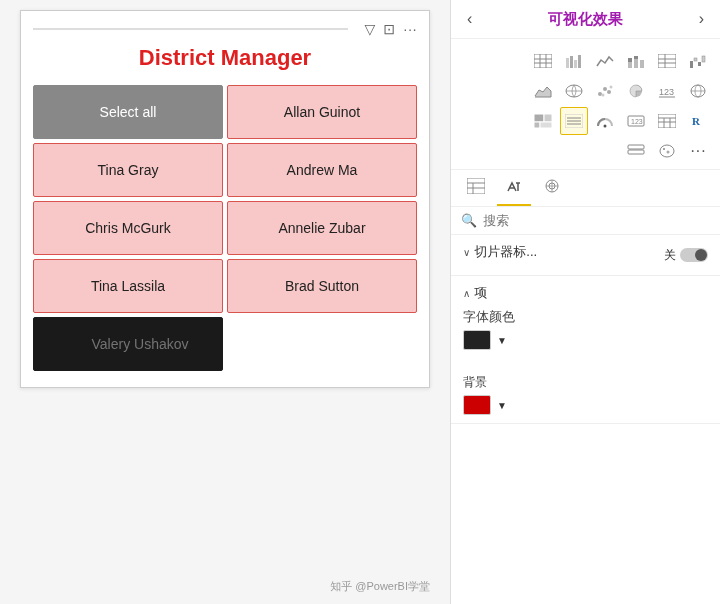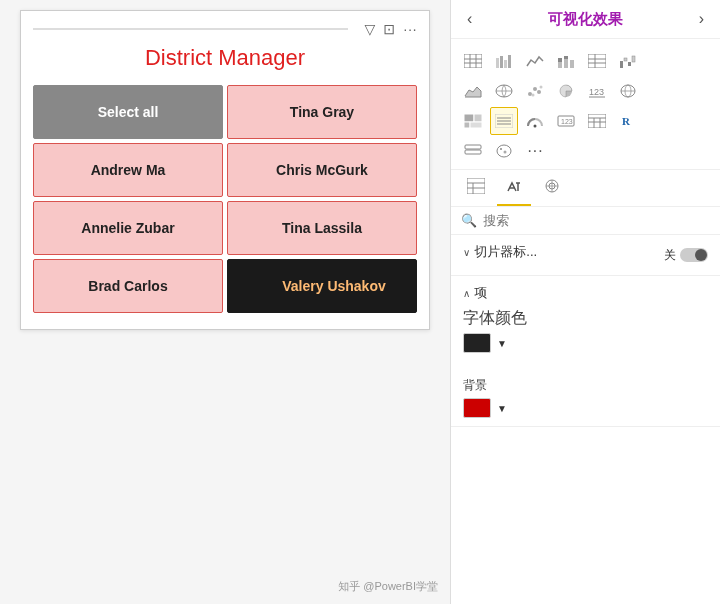--- a/index.html
+++ b/index.html
@@ -49,60 +49,59 @@
 
     .toolbar-icon {
       color: #666;
       font-size: 14px;
       cursor: pointer;
     }
 
     .card-title {
       text-align: center;
       font-size: 22px;
-      font-weight: normal;
+      font-weight: bold;
       color: #e02020;
       margin-bottom: 14px;
     }
 
     .slicer-grid {
       display: grid;
       grid-template-columns: 1fr 1fr;
       gap: 4px;
     }
 
     .slicer-btn {
       padding: 18px 8px;
       border: 1.5px solid #d9534f;
       text-align: center;
       font-size: 14px;
       cursor: pointer;
       background: #f8c7c7;
       color: #222;
       border-radius: 2px;
-      font-weight: bold;
     }
 
     .slicer-btn.select-all {
       background: #888;
       color: #fff;
       border-color: #888;
     }
 
     .slicer-btn.dark {
       background: #1a1a1a;
-      color: #fdba74;
+      color: #737373;
       border-color: #1a1a1a;
       padding-left: 32px;
     }
 
     .watermark {
       position: absolute;
       bottom: 10px;
-      right: 12px;
+      right: 20px;
       font-size: 11px;
       color: #999;
     }
 
     
     .right-panel {
       width: 270px;
       height: 604px;
       background: #fff;
       border-left: 1px solid #ddd;
@@ -139,20 +138,21 @@
       display: flex;
       flex-direction: column;
       gap: 2px;
       border-bottom: 1px solid #eee;
     }
 
     .viz-row {
       display: flex;
       gap: 3px;
       align-items: center;
+      justify-content: flex-end;
     }
 
     .viz-icon {
       width: 28px;
       height: 28px;
       display: flex;
       align-items: center;
       justify-content: center;
       font-size: 11px;
       color: #555;
@@ -280,21 +280,21 @@
       display: inline-block;
     }
 
     .color-dropdown-btn {
       font-size: 10px;
       color: #333;
       cursor: pointer;
     }
 
     .font-color-label {
-      font-size: 16px;
+      font-size: 13px;
       color: #444;
       margin-top: 6px;
       margin-bottom: 2px;
     }
 
     .bg-label {
       font-size: 12px;
       color: #444;
       margin-top: 24px;
       margin-bottom: 2px;
@@ -309,26 +309,27 @@
     <div class="card-toolbar">
       <div class="card-toolbar-line"></div>
       <span class="toolbar-icon">▽</span>
       <span class="toolbar-icon">⊡</span>
       <span class="toolbar-icon">···</span>
     </div>
     <div class="card-title">District Manager</div>
     <div class="slicer-grid">
 
       <div class="slicer-btn select-all">Select all</div>
+      <div class="slicer-btn">Allan Guinot</div>
       <div class="slicer-btn">Tina Gray</div>
       <div class="slicer-btn">Andrew Ma</div>
       <div class="slicer-btn">Chris McGurk</div>
       <div class="slicer-btn">Annelie Zubar</div>
       <div class="slicer-btn">Tina Lassila</div>
-      <div class="slicer-btn">Brad Carlos</div>
+      <div class="slicer-btn">Brad Sutton</div>
       <div class="slicer-btn dark">Valery Ushakov</div>
 
     </div>
   </div>
 
   <div class="watermark">知乎 @PowerBI学堂</div>
 </div>
 
 <div class="right-panel">
 

